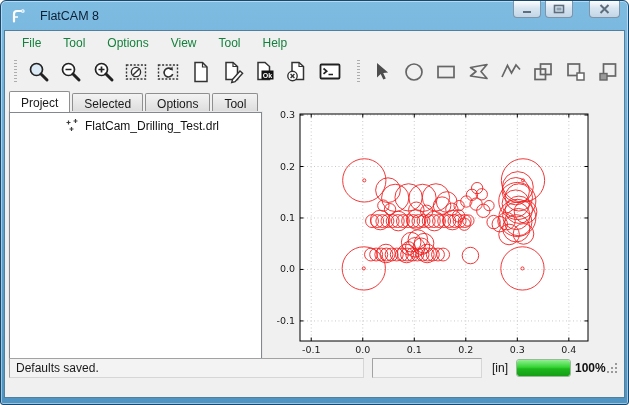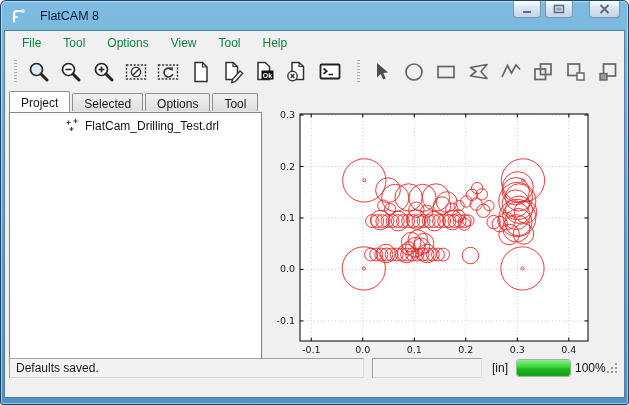--- a/index.html
+++ b/index.html
@@ -43,21 +43,21 @@
     padding:0 4px;}
   .status-panel{height:20px;background:#f3f3f3;border:1px solid #a2a2a2;border-bottom-color:#d6d6d6;
     border-right-color:#d6d6d6;display:flex;align-items:center;padding:0 6px;font-size:12px;color:#1a1a1a;}
   .sp-msg{width:355px;}
   .sp-empty{width:110px;margin-left:8px;}
   .units{font-size:12px;color:#111;margin-left:10px;}
   .progress-track{width:55px;height:18px;margin-left:8px;border:1px solid #9ab89a;border-radius:3px;
     background:#e8e8e8;overflow:hidden;}
   .progress-fill{height:100%;border-radius:2px;
     background:linear-gradient(#8ef08e,#35d435 45%,#1db81d 55%,#169e16);}
-  .pct{font-size:12px;color:#111;margin-left:4px;}
+  .pct{font-size:12px;color:#111;margin-left:4px;font-weight:bold;}
   .grip{margin-left:auto;align-self:flex-end;padding:0 1px 2px 0;}
 </style>
 </head>
 <body>
 
 <div class="window">
 
   <div class="titlebar">
     <span style="display:flex;">
       <svg width="16" height="16" viewBox="0 0 16 16">

